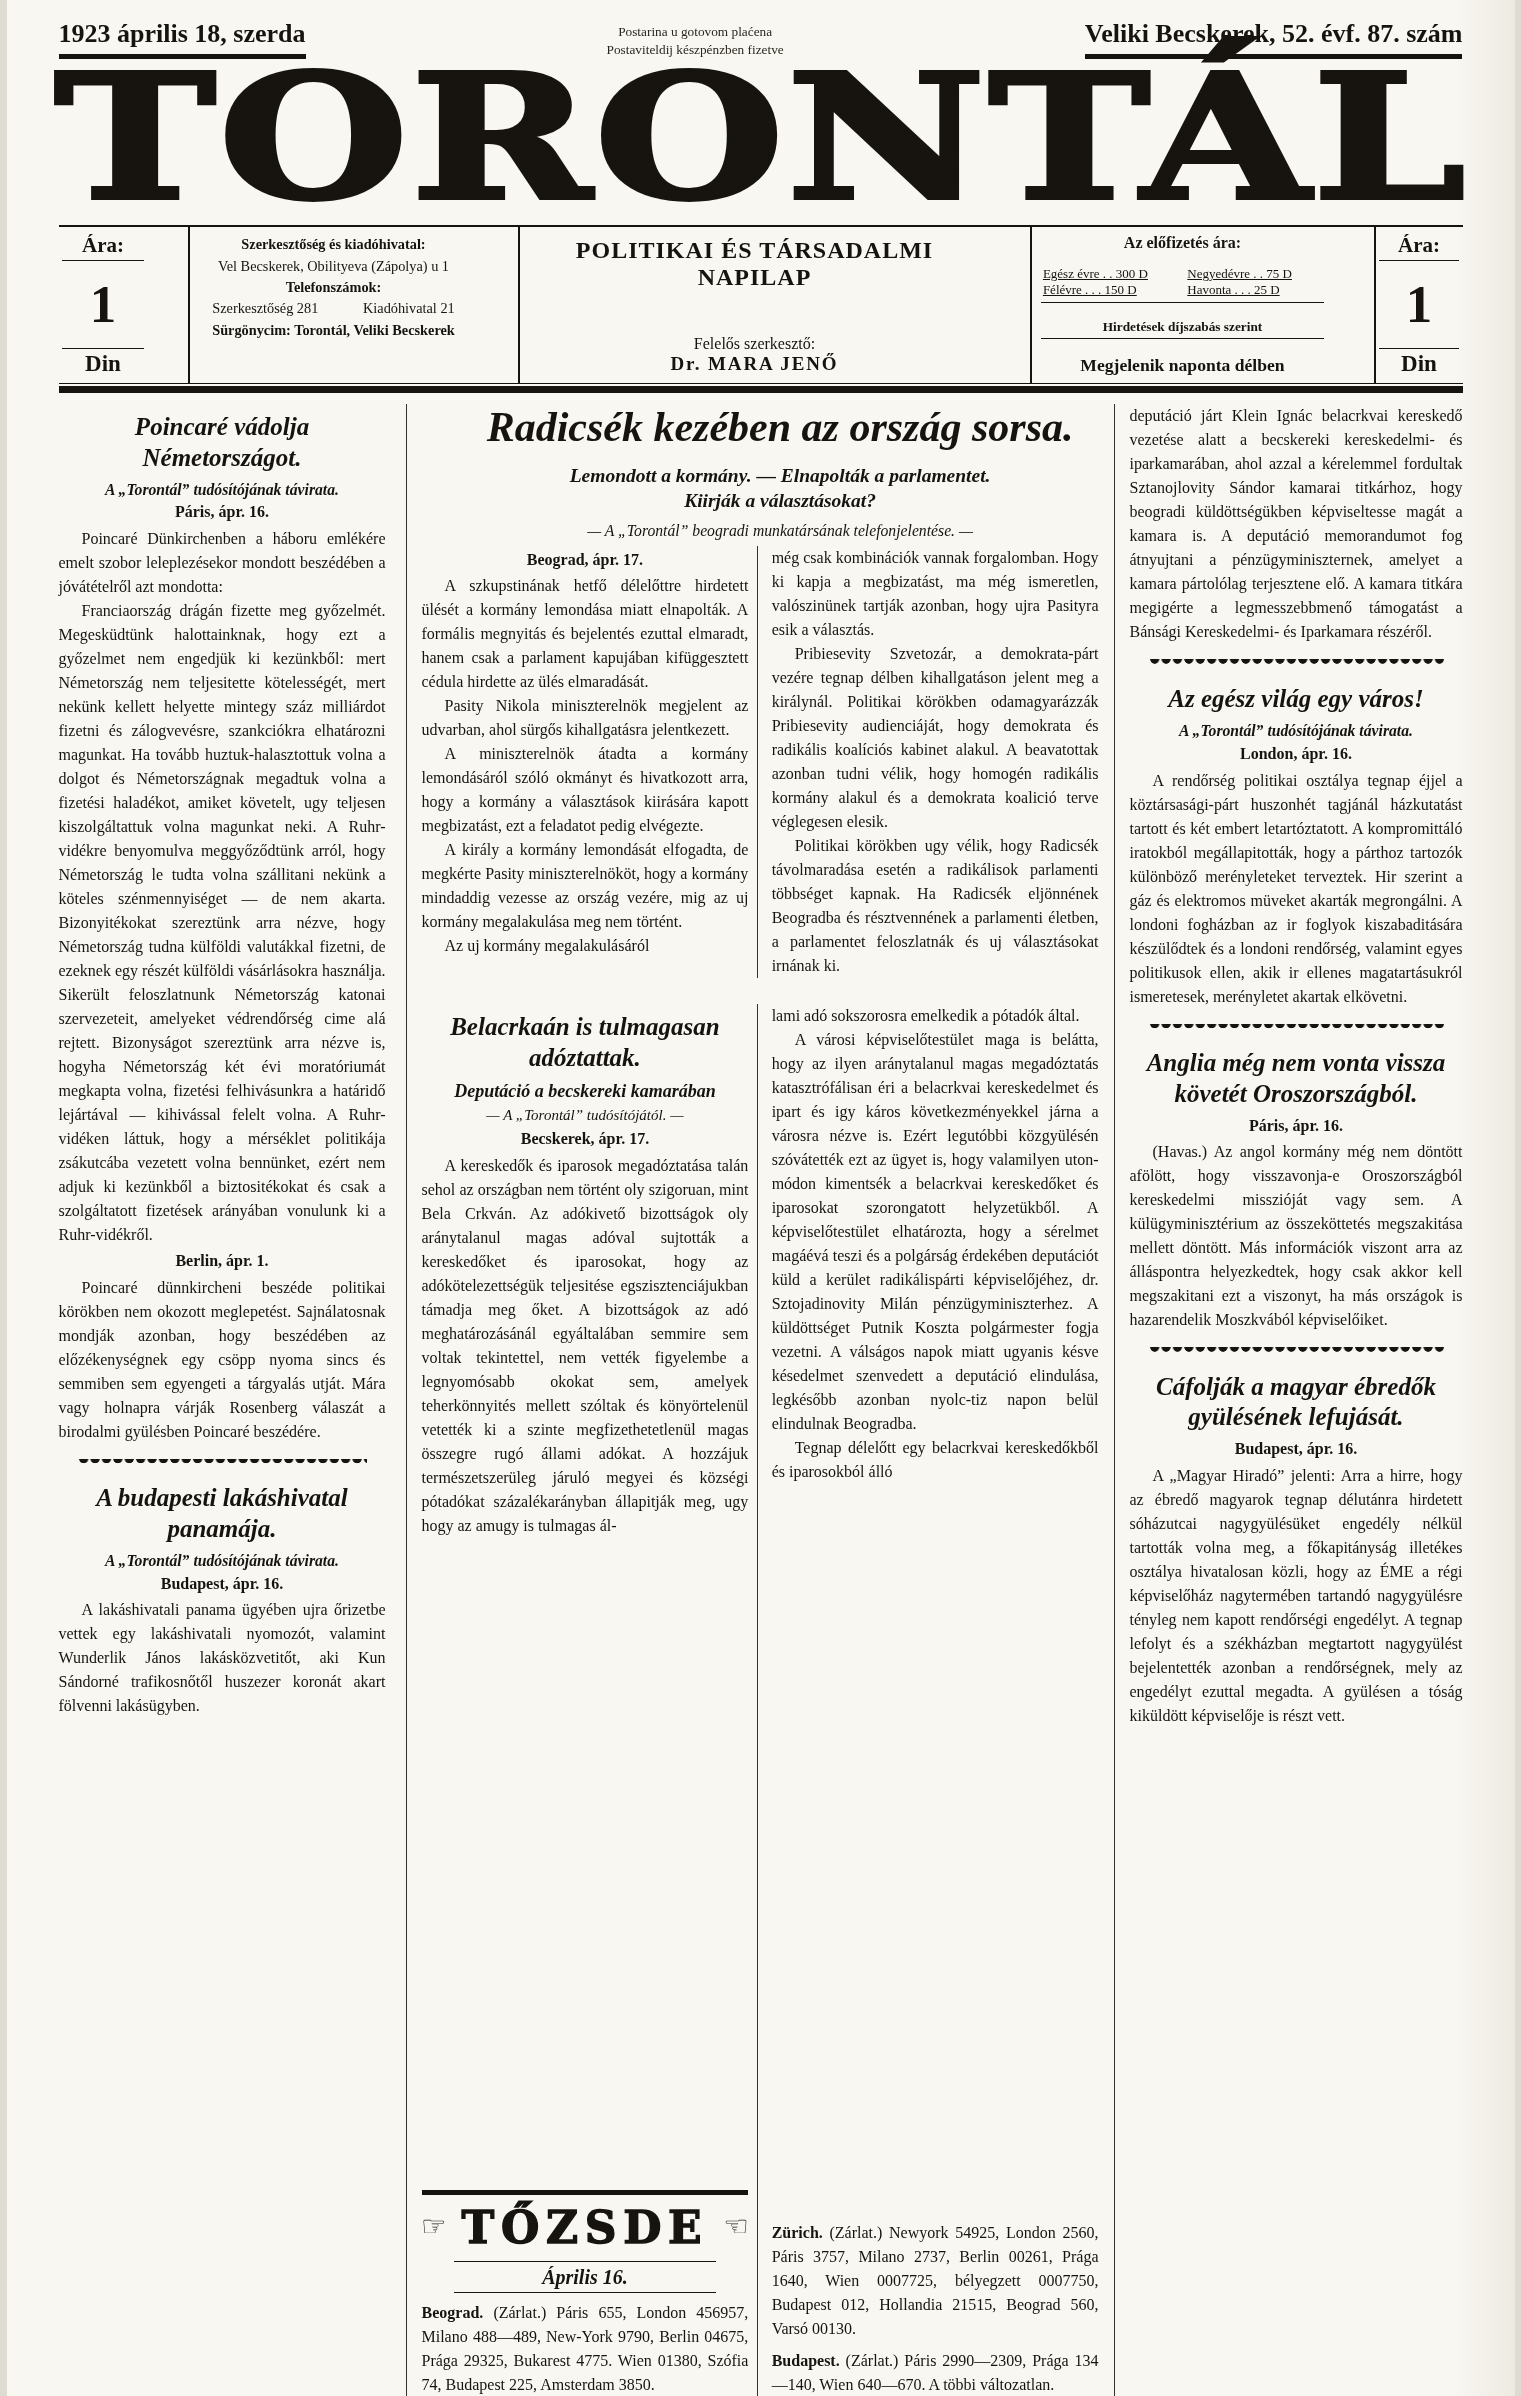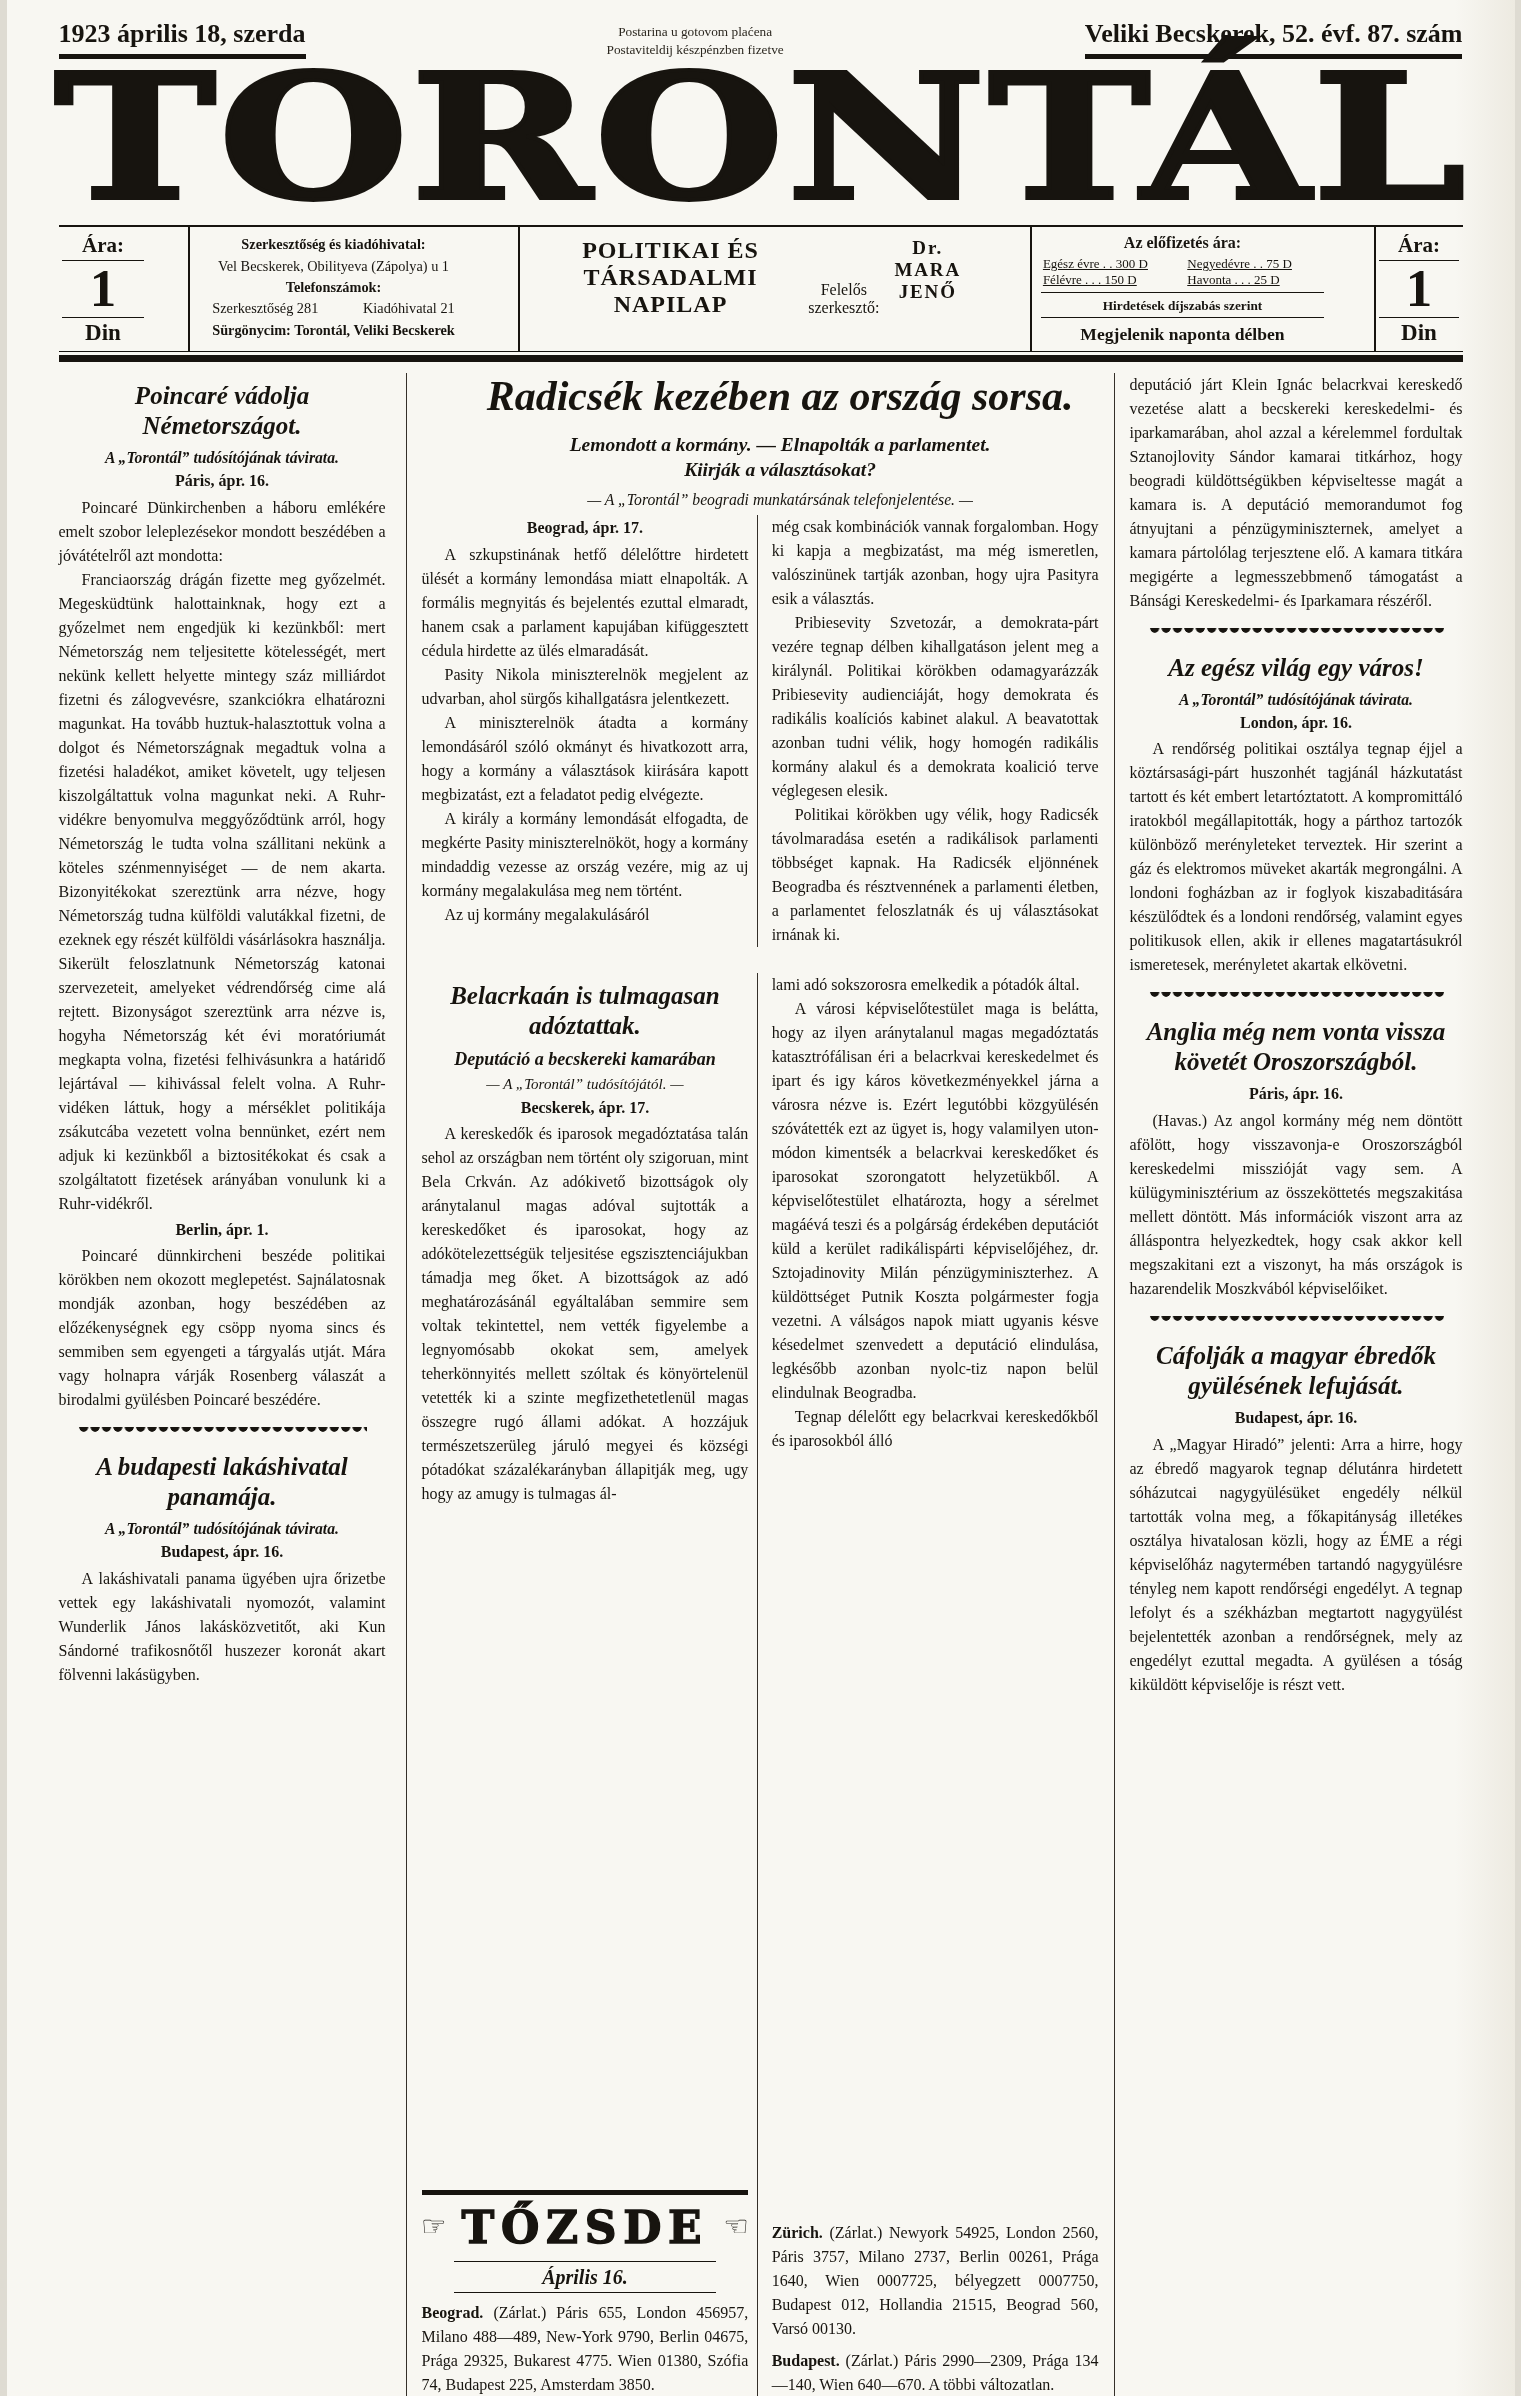--- a/index.html
+++ b/index.html
@@ -28,21 +28,21 @@
   .thick-rule{height:6.7px;background:#17140f;margin:2.9px 52px 0;}
   .ibox{padding:6.7px 9.5px;}
   .ibox + .ibox{border-left:2.9px double #17140f;}
   .price-box{width:89px;display:flex;flex-direction:column;align-items:center;justify-content:space-between;text-align:center;padding:5.7px 3.8px;}
   .price-label{font-weight:bold;font-size:21px;border-bottom:1.9px solid #17140f;width:100%;padding-bottom:1.9px;}
   .price-amount{font-weight:bold;font-size:53px;line-height:1.05;}
   .price-currency{font-weight:bold;font-size:23px;border-top:1.9px solid #17140f;width:100%;padding-top:1.9px;}
   .office{width:290px;text-align:center;font-size:14.3px;line-height:1.5;}
   .office .b{font-weight:bold;}
   .phones{display:flex;justify-content:space-between;padding:0 13.3px;}
-  .center-box{flex:1;text-align:center;display:flex;flex-direction:row;justify-content:space-between;padding:9.5px 13.3px 7.6px;}
+  .center-box{flex:1;text-align:center;display:flex;flex-direction:column;justify-content:space-between;padding:9.5px 13.3px 7.6px;}
   .paper-type{font-weight:bold;font-size:24px;letter-spacing:1px;}
   .editor-label{font-size:16px;margin-top:44px;}
   .editor-name{font-weight:bold;font-size:19px;letter-spacing:1.9px;}
   .subs{width:304px;font-size:13.3px;text-align:center;display:flex;flex-direction:column;justify-content:space-between;}
   .subs-heading{font-weight:bold;font-size:16px;}
   .subs-grid{display:grid;grid-template-columns:1fr 1fr;gap:0 9.5px;font-size:13px;text-align:left;border-bottom:1px solid #17140f;padding:1.9px 1.9px 3.8px;text-decoration:underline;}
   .ads-note{font-weight:bold;border-bottom:1px solid #17140f;padding:2.9px 0;}
   .publish-note{font-weight:bold;font-size:17.6px;padding-top:3.8px;}
   
   .paper-body{display:flex;margin:11.4px 52px 0;flex:1;min-height:0;}

